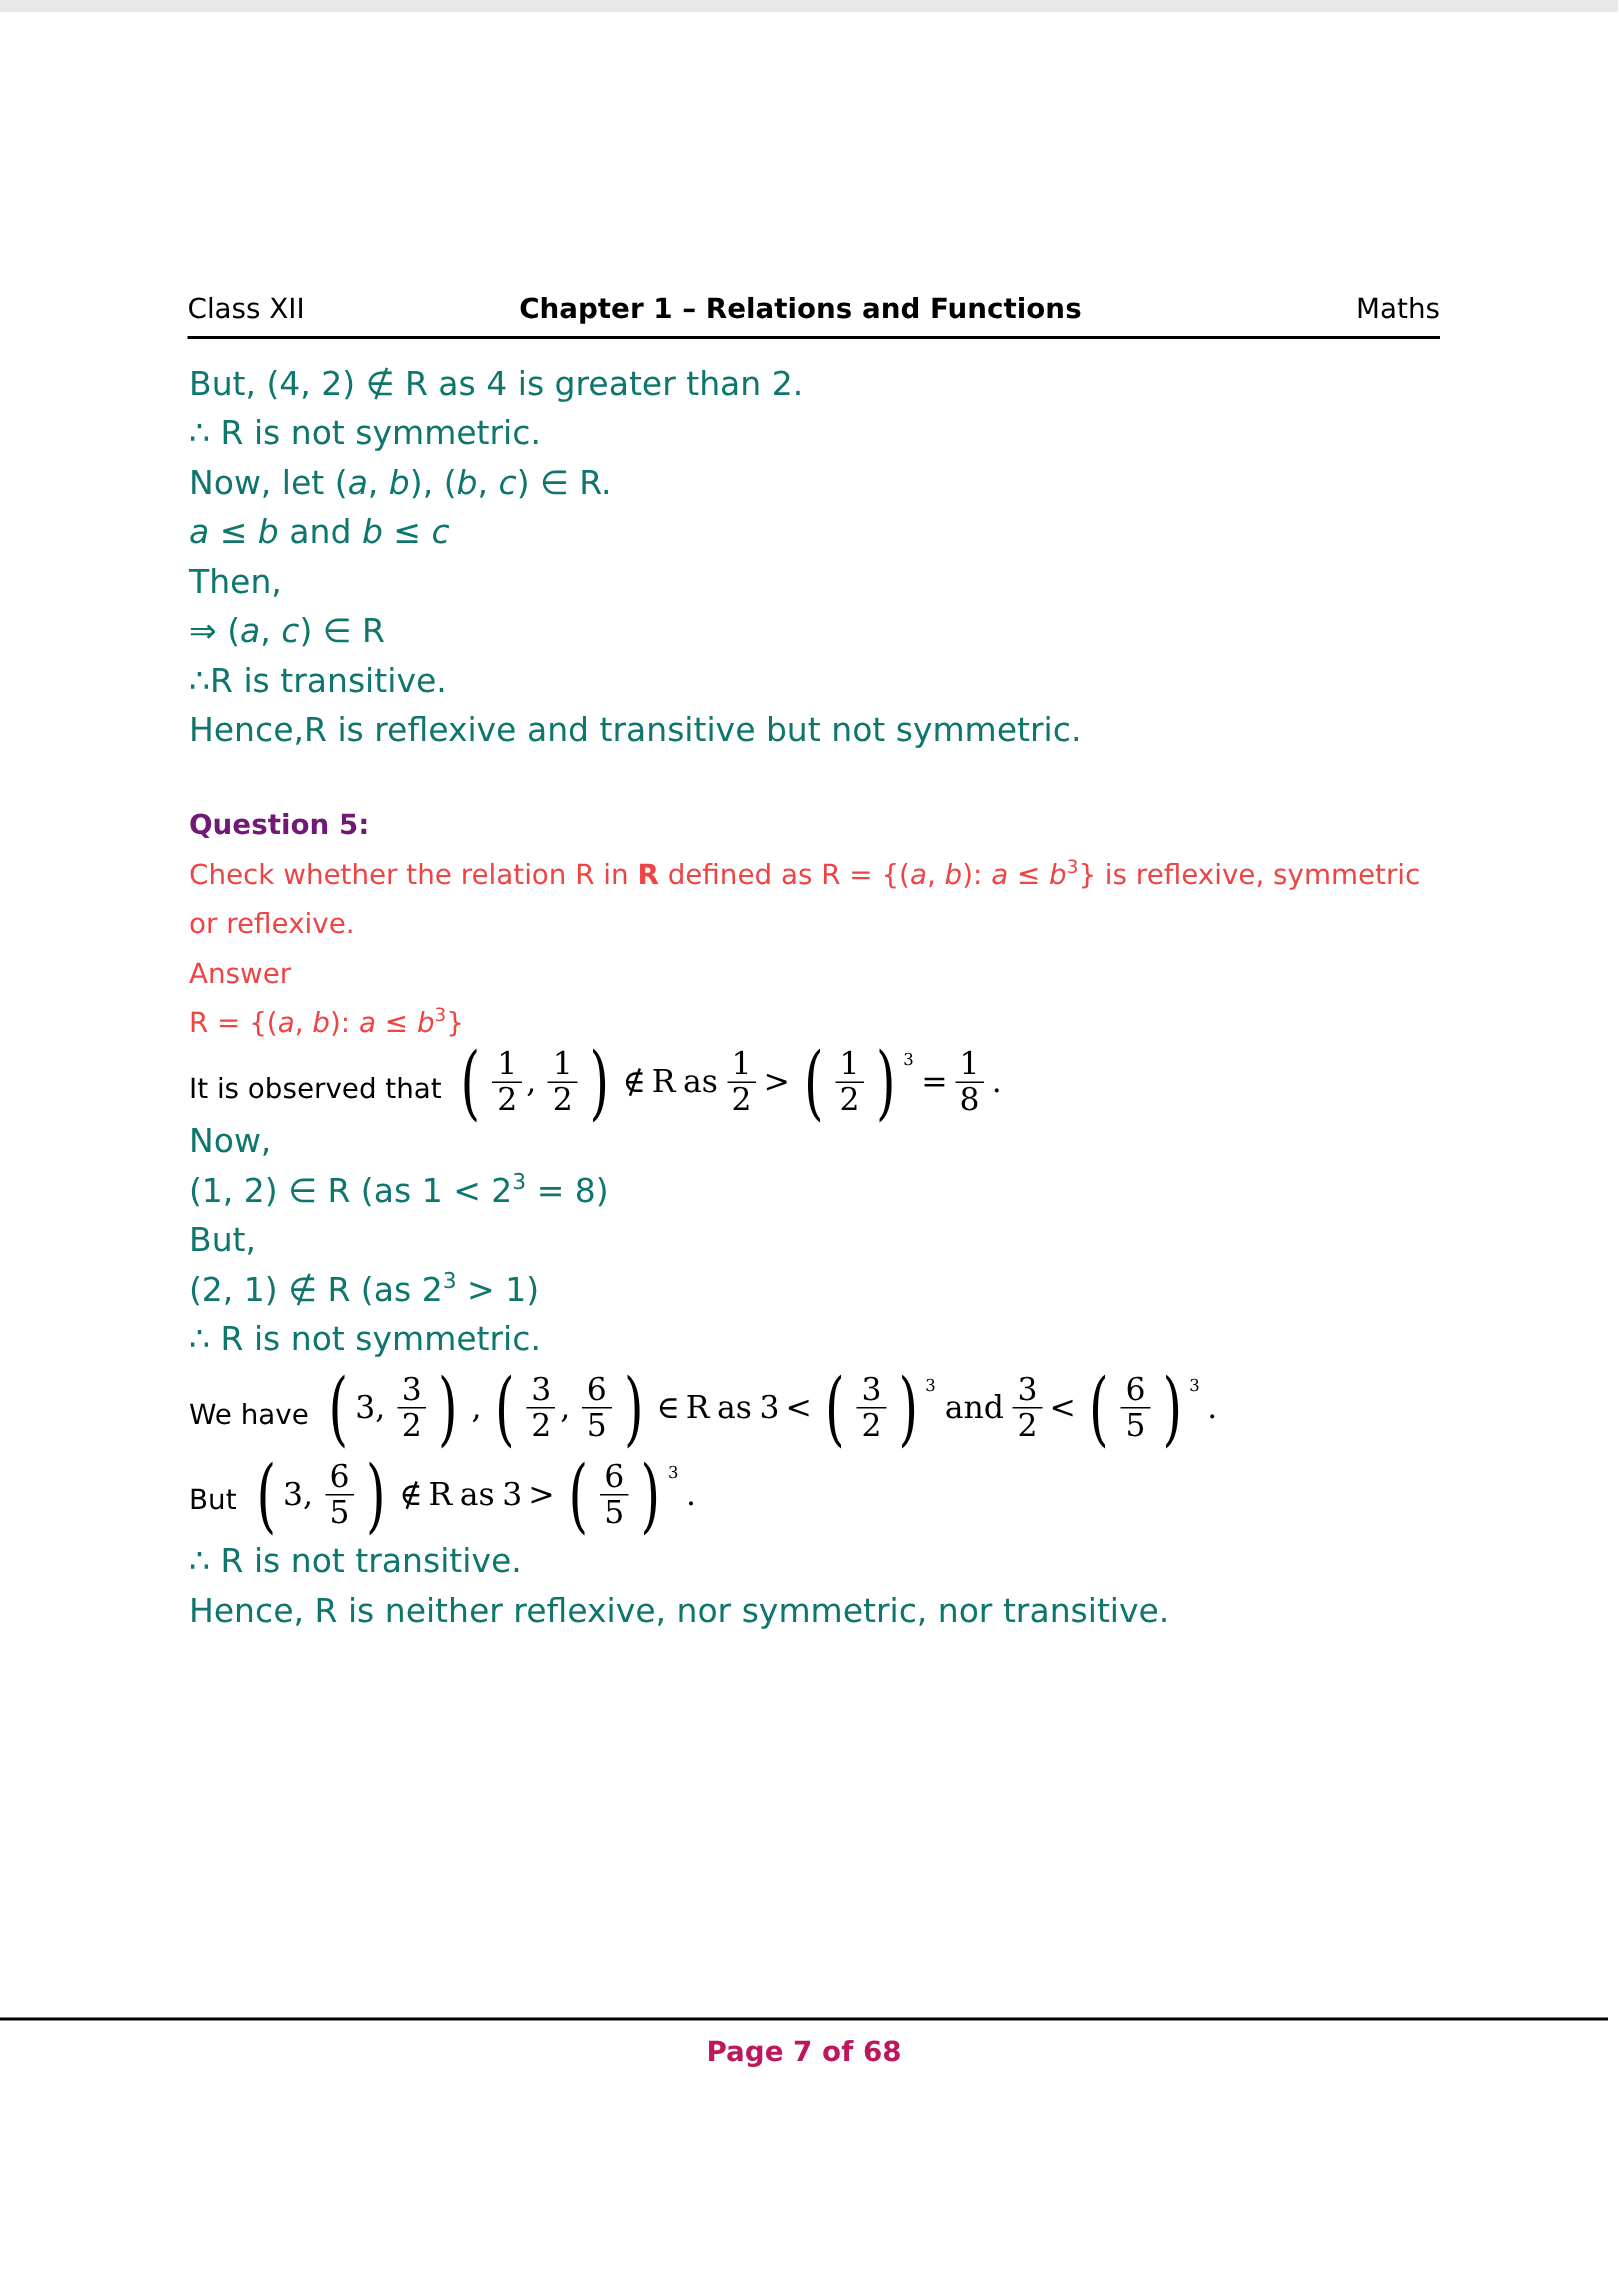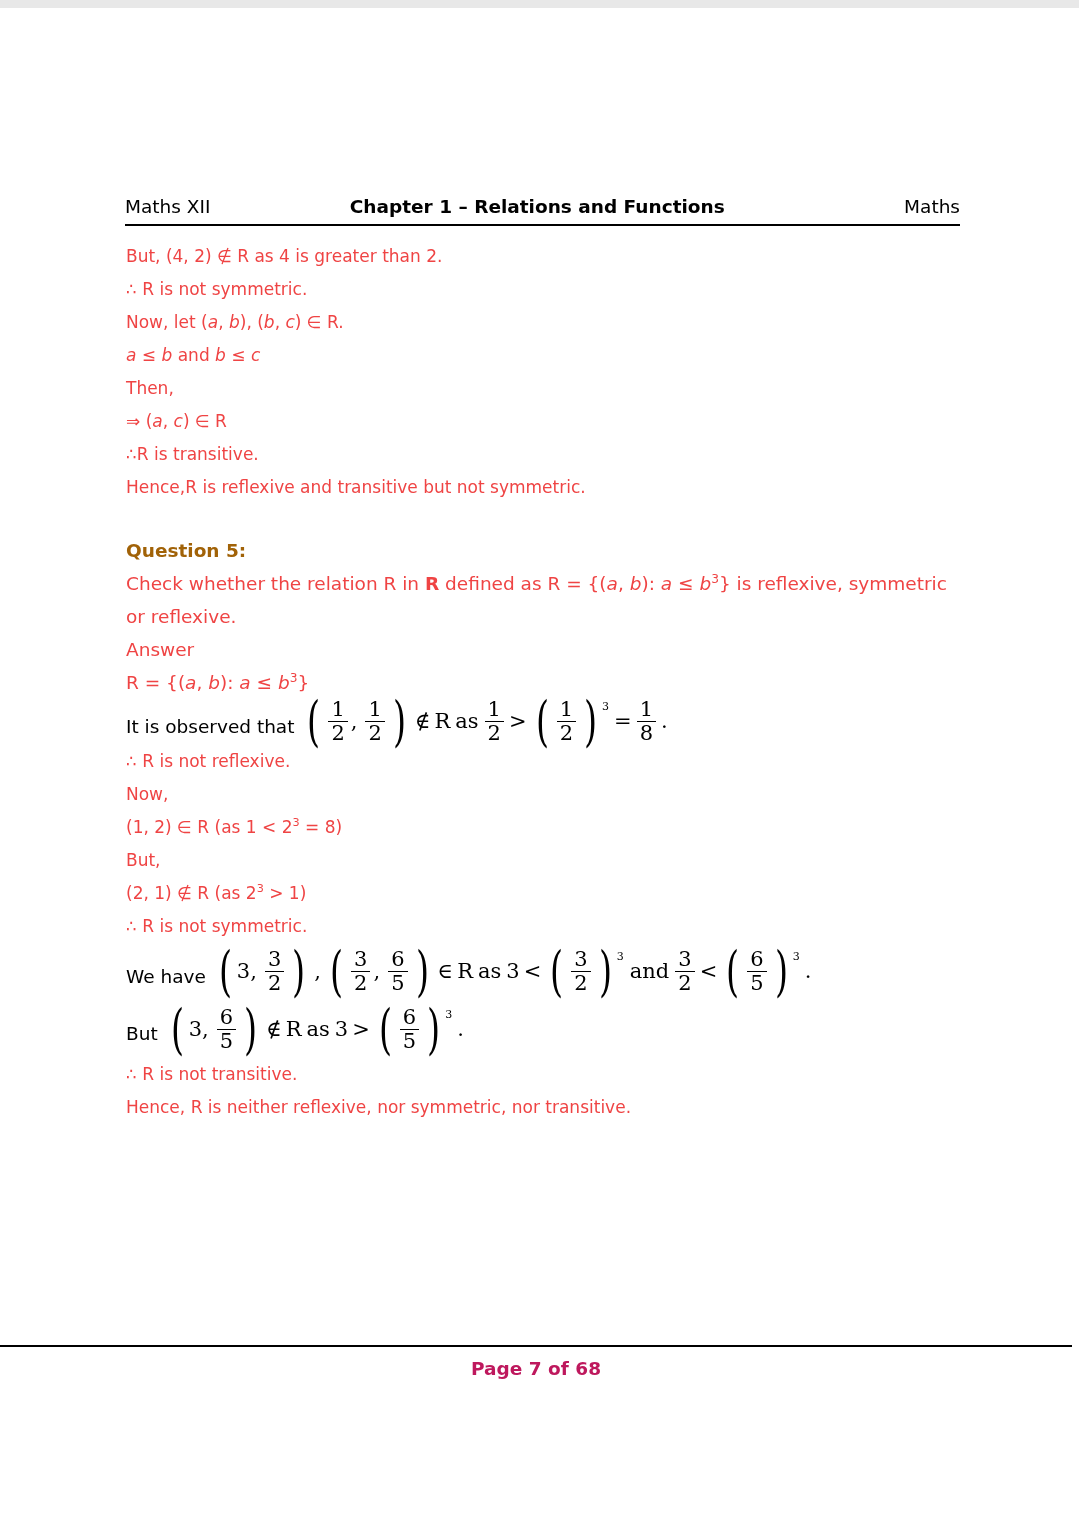--- a/index.html
+++ b/index.html
@@ -55,36 +55,36 @@
   .doc-header .hdr-right  { flex: 0 0 auto; }
 
   
   .body-block {
     position: absolute;
     left: 126px;
     top: 240px;
     width: 840px;
   }
   .ln {
-    font-size: 17px;
+    font-size: 22px;
     line-height: 33px;
     margin: 0;
     white-space: pre-wrap;
-    color: #ef4444;
+    color: #0f766e;
   }
   i.it { font-style: italic; }
   b.bd { font-weight: bold; }
   sup.sp { font-size: 0.66em; vertical-align: super; line-height: 0; }
 
   .spacer-lg { height: 30px; }
 
   .q-head {
     font-size: 18.5px;
     font-weight: bold;
-    color: #a16207;
+    color: #701a75;
     line-height: 33px;
     margin: 0;
   }
   .q-body {
     font-size: 18.5px;
     line-height: 33px;
     margin: 0;
     color: #ef4444;
   }
 
@@ -176,21 +176,21 @@
   }
 </style>
 </head>
 <body>
 
 <div class="top-strip"></div>
 
 <div class="page">
 
   <div class="doc-header">
-    <span class="hdr-left">Maths XII</span>
+    <span class="hdr-left">Class XII</span>
     <span class="hdr-center">Chapter 1 – Relations and Functions</span>
     <span class="hdr-right">Maths</span>
   </div>
 
   <div class="body-block">
 
     <p class="ln"><span>But, (4, 2) ∉ R as 4 is greater than 2.</span></p>
 
     <p class="ln"><span>∴ R is not symmetric.</span></p>
 
@@ -258,21 +258,20 @@
         </span>
         <span class="tok">=</span>
         <span class="frac">
           <span class="num">1</span>
           <span class="den">8</span>
         </span>
         <span class="tok">.</span>
       </span>
     </div>
 
-    <p class="ln">∴ R is not reflexive.</p>
     <p class="ln">Now,</p>
 
     <p class="ln"><span>(1, 2) ∈ R (as 1 &lt; 2</span><sup class="sp">3</sup><span> = 8)</span></p>
 
     <p class="ln">But,</p>
 
     <p class="ln"><span>(2, 1) ∉ R (as 2</span><sup class="sp">3</sup><span> &gt; 1)</span></p>
 
     <p class="ln">∴ R is not symmetric.</p>
 

